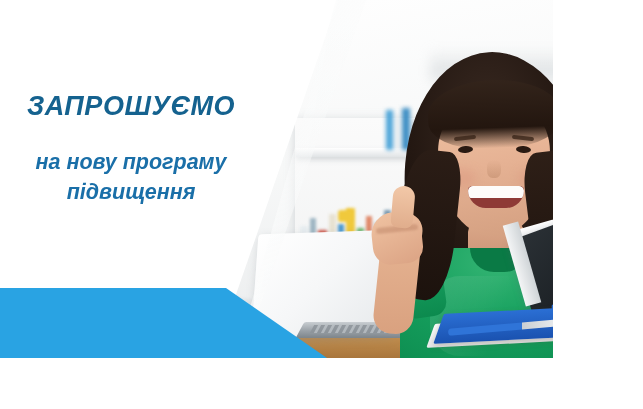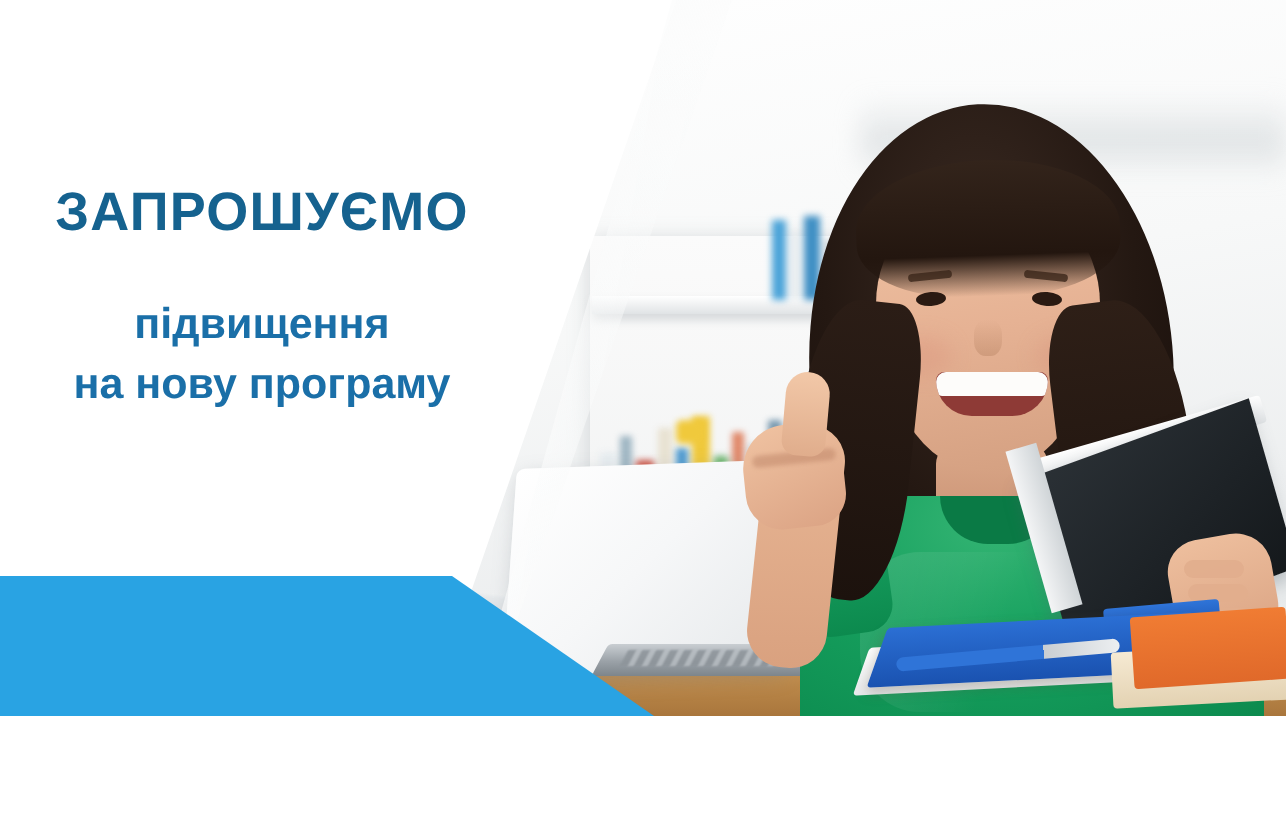--- a/index.html
+++ b/index.html
@@ -3,24 +3,25 @@
 <meta charset="utf-8">
 <style>
   html,body{margin:0;padding:0;background:#ffffff;}
   body{
     font-family:"Liberation Sans","DejaVu Sans",sans-serif;
     -webkit-font-smoothing:antialiased;
   }
 
   #banner{
     position:relative;
-    width:643px;
+    width:553px;
     height:409px;
     background:#bef264;
     overflow:hidden;
+    font-style:italic;
   }
 
   
   #photo-stage{
     position:absolute;
     left:0; top:0;
     width:643px; height:358px;
     overflow:hidden;
     background:#ffffff;
   }
@@ -466,18 +467,18 @@
 
   <div class="white-wedge"></div>
   <div class="wedge-sheen"></div>
   <div class="wedge-shade"></div>
 
   <div class="blue-band"></div>
 
   <div class="headline">ЗАПРОШУЄМО</div>
 
   <div class="subhead">
+    <div>на нову програму</div>
     <div>підвищення</div>
-    <div>на нову програму</div>
   </div>
 
   <div class="bottom-white"></div>
 </div>
 
 </body></html>

